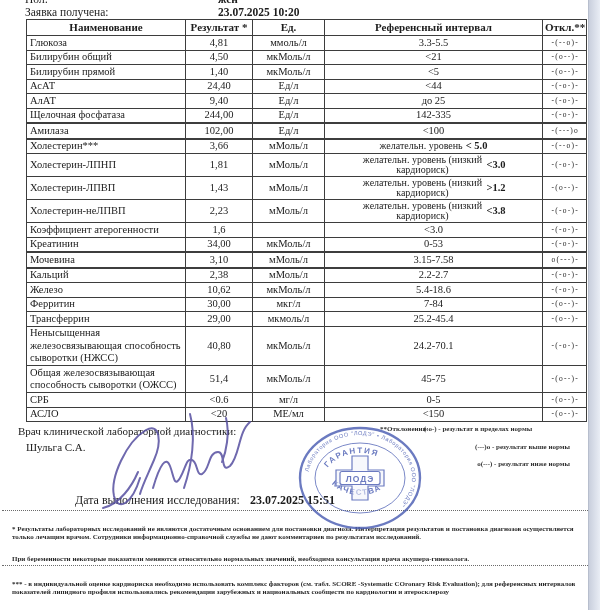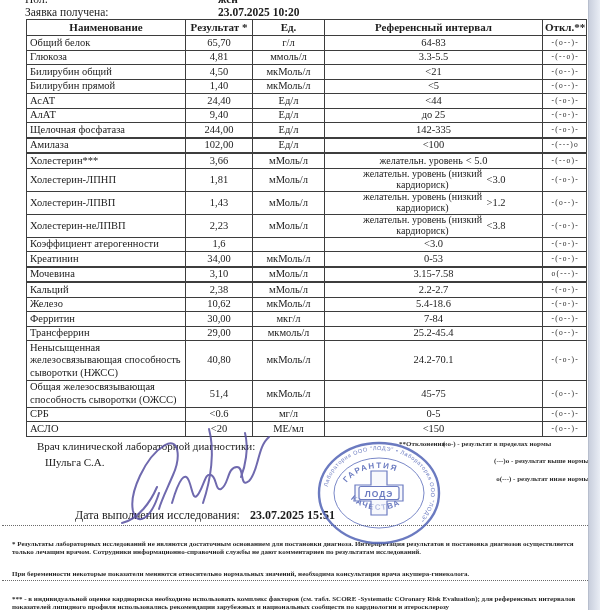--- a/index.html
+++ b/index.html
@@ -22,24 +22,24 @@
     border-collapse:collapse; margin-left:26px; width:560px; table-layout:fixed;
     font-size:10.5px; border:1.5px solid #2e2e2e;
   }
   th,td { border:1px solid #3d3d3d; overflow:hidden; }
   th { font-size:11px; font-weight:bold; padding:1px 2px; line-height:13px; text-align:center;margin-top:44px; }
   td { padding:0.5px 3px; line-height:12.5px; vertical-align:middle; }
   .c-name { text-align:left; }
   .c-res,.c-unit,.c-ref { text-align:center; }
   .c-dev { text-align:center; font-size:7.5px; letter-spacing:-0.3px; white-space:nowrap; padding:0 1px; font-family:"Liberation Serif", serif; }
   .ref-note { display:inline-block; max-width:122px; font-size:10px; line-height:10.5px; vertical-align:middle; text-align:center; }
-  .ref-val { vertical-align:middle; margin-left:3px; }
+  .ref-val { vertical-align:middle; margin-left:3px;font-weight:bold; }
   .bold-row td { font-weight:normal; border-top-width:2px; border-bottom-width:2px; }
   
-  .footer { position:relative; height:70px; margin-left:37px; }
+  .footer { position:relative; height:70px; margin-left:18px; }
   .doctor-title { position:absolute; left:0; top:3px; font-size:11px; }
   .doctor-name { position:absolute; left:8px; top:19px; font-size:11px; }
   .signature-svg { position:absolute; left:80px; top:-14px; width:175px; height:118px; z-index:3; }
   .stamp-svg { position:absolute; left:278px; top:2px; width:128px; height:108px; z-index:3; }
   .legend { position:absolute; left:362px; top:3px; width:190px; font-size:7px; font-weight:bold; color:#333; z-index:2; }
   .legend-line { margin-bottom:9.5px; white-space:nowrap; }
   .legend-title { display:inline-block; width:42px; }
   .legend-indent { padding-left:56px;text-align:right; }
   .dateline { margin:1px 0 0 75px; font-size:12px; position:relative; z-index:1; }
   .dateline .val { font-weight:bold; margin-left:10px; }
@@ -74,27 +74,20 @@
   <thead>
       <tr id="results-head-row">
         <th>Наименование</th>
         <th>Результат *</th>
         <th>Ед.</th>
         <th>Референсный интервал</th>
         <th>Откл.**</th>
       </tr>
     </thead>
   <tbody id="results-tbody">
-      <tr>
-        <td class="c-name">Общий белок</td>
-        <td class="c-res">65,70</td>
-        <td class="c-unit">г/л</td>
-        <td class="c-ref">64-83</td>
-        <td class="c-dev">- ( o - - ) -</td>
-      </tr>
       <tr>
         <td class="c-name">Глюкоза</td>
         <td class="c-res">4,81</td>
         <td class="c-unit">ммоль/л</td>
         <td class="c-ref">3.3-5.5</td>
         <td class="c-dev">- ( - - o ) -</td>
       </tr>
       <tr>
         <td class="c-name">Билирубин общий</td>
         <td class="c-res">4,50</td>

